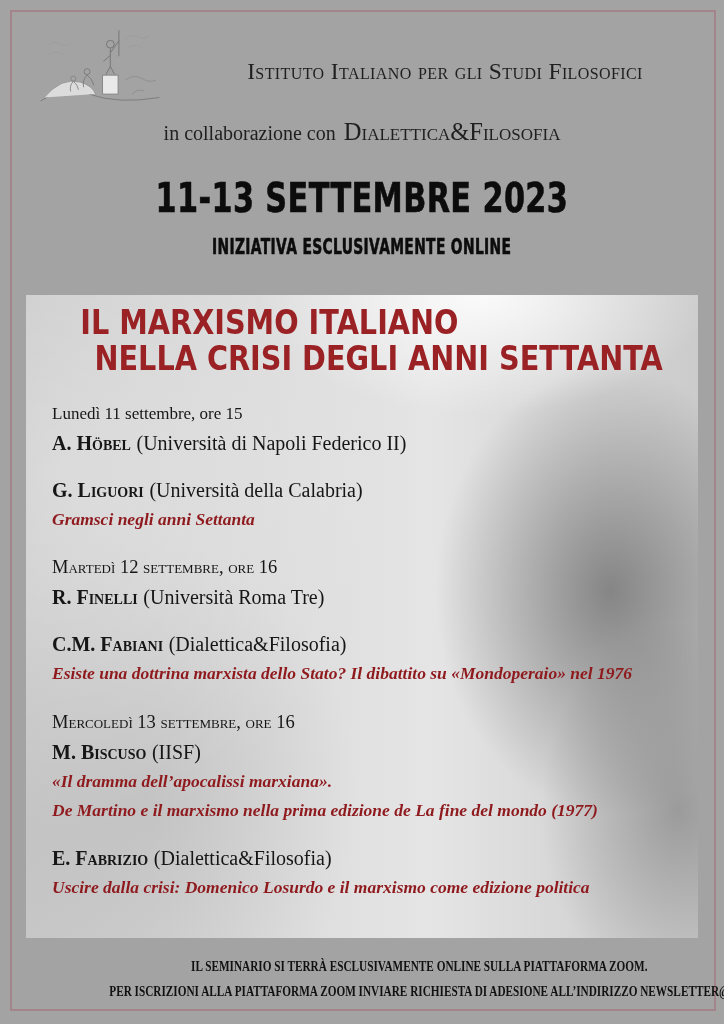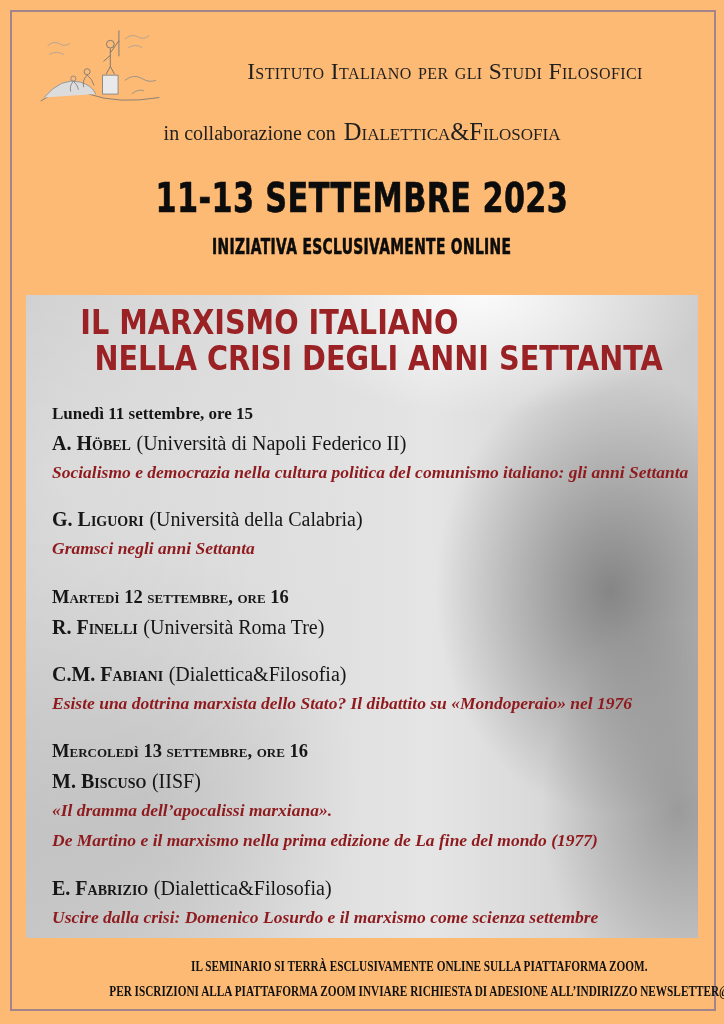--- a/index.html
+++ b/index.html
@@ -1,16 +1,16 @@
 <!DOCTYPE html>
 <html><head>
 <meta charset="utf-8">
 <style>
   html,body{margin:0;padding:0;background:#fff;}
-  .page{position:relative;width:724px;height:1024px;background:#fdba74;overflow:hidden;
+  .page{position:relative;width:724px;height:1024px;background:#a3a3a3;overflow:hidden;
         font-family:"Liberation Serif", serif;color:#1c1c1c;}
   .frame{position:absolute;top:10px;left:10px;right:8px;bottom:13px;
          border:2px solid #a2848a;pointer-events:none;}
 
   
   .header{position:absolute;top:22px;left:0;right:0;height:95px;display:flex;align-items:center;}
   .logo{width:132px;height:86px;margin-left:34px;flex:0 0 auto;}
   .inst{flex:1;text-align:center;font-variant:small-caps;font-size:23.5px;letter-spacing:.4px;
         color:#1f1f1f;padding-top:4px;}
   .collab{position:absolute;top:118px;left:0;right:0;text-align:center;font-size:20px;color:#1f1f1f;}
@@ -31,21 +31,21 @@
          background-image:
            radial-gradient(ellipse 250px 320px at 87% 46%, rgba(70,70,70,.55), rgba(70,70,70,0) 70%),
            radial-gradient(ellipse 190px 260px at 97% 80%, rgba(85,85,85,.42), rgba(85,85,85,0) 72%),
            radial-gradient(ellipse 300px 160px at 68% 0%, rgba(255,255,255,.85), rgba(255,255,255,0) 75%),
            radial-gradient(ellipse 420px 480px at 6% 28%, rgba(255,255,255,.30), rgba(255,255,255,0) 75%),
            radial-gradient(ellipse 300px 360px at 18% 78%, rgba(165,165,165,.35), rgba(165,165,165,0) 70%),
            linear-gradient(90deg,#c9c9c9 0%,#dedede 42%,#e5e5e5 60%,#d3d3d3 85%,#cccccc 100%); margin-top: 33px;}
   .main-title{font-family:"DejaVu Sans",sans-serif;font-weight:bold;font-size:33px;line-height:1.1;
         color:#9a2124;margin-top:2px;}
   .main-title .cond{display:inline-block;transform:scaleX(.87);white-space:nowrap;}
-  .day{font-weight:bold;font-size:17px;margin-top:26px;color:#161616;}
+  .day{font-weight:normal;font-size:17px;margin-top:26px;color:#161616;}
   .day.caps{font-variant:small-caps;font-size:18.5px;}
   .speaker{font-size:20px;margin-top:8px;color:#161616;}
   .speaker.new-talk{margin-top:24px;}
   .speaker .name{font-weight:bold;font-variant:small-caps;}
   .speaker .aff{margin-left:.28em;}
   .topic{font-style:italic;font-weight:bold;font-size:17.5px;line-height:1.35;
          color:#8f1a1e;margin-top:6px;white-space:nowrap;}
 
   
   .footer{position:absolute;top:954px;left:0;right:0;text-align:right;line-height:1.55;}
@@ -93,21 +93,20 @@
   <div class="panel">
     <div class="main-title">
       <div><span class="cond">IL MARXISMO ITALIANO</span></div>
       <div><span class="cond">NELLA CRISI DEGLI ANNI SETTANTA</span></div>
     </div>
 
     <div class="day">Lunedì 11 settembre, ore 15</div>
     <div class="speaker">
       <span class="name">A. Höbel</span><span class="aff">(Università di Napoli Federico II)</span>
     </div>
-    <div class="topic">Socialismo e democrazia nella cultura politica del comunismo italiano: gli anni Settanta</div>
 
     <div class="speaker new-talk">
       <span class="name">G. Liguori</span><span class="aff">(Università della Calabria)</span>
     </div>
     <div class="topic">Gramsci negli anni Settanta</div>
 
     <div class="day caps">Martedì 12 settembre, ore 16</div>
     <div class="speaker">
       <span class="name">R. Finelli</span><span class="aff">(Università Roma Tre)</span>
     </div>
@@ -120,20 +119,20 @@
     <div class="day caps">Mercoledì 13 settembre, ore 16</div>
     <div class="speaker">
       <span class="name">M. Biscuso</span><span class="aff">(IISF)</span>
     </div>
     <div class="topic">«Il dramma dell’apocalissi marxiana».</div>
     <div class="topic">De Martino e il marxismo nella prima edizione de La fine del mondo (1977)</div>
 
     <div class="speaker new-talk">
       <span class="name">E. Fabrizio</span><span class="aff">(Dialettica&amp;Filosofia)</span>
     </div>
-    <div class="topic">Uscire dalla crisi: Domenico Losurdo e il marxismo come scienza settembre</div>
+    <div class="topic">Uscire dalla crisi: Domenico Losurdo e il marxismo come edizione politica</div>
   </div>
 
   <div class="footer">
     <div><span class="condline">IL SEMINARIO SI TERRÀ ESCLUSIVAMENTE ONLINE SULLA PIATTAFORMA ZOOM.</span></div>
     <div><span class="condline">PER ISCRIZIONI ALLA PIATTAFORMA ZOOM INVIARE RICHIESTA DI ADESIONE ALL’INDIRIZZO NEWSLETTER@IISF.IT</span></div>
   </div>
 </div>
 
 </body></html>

